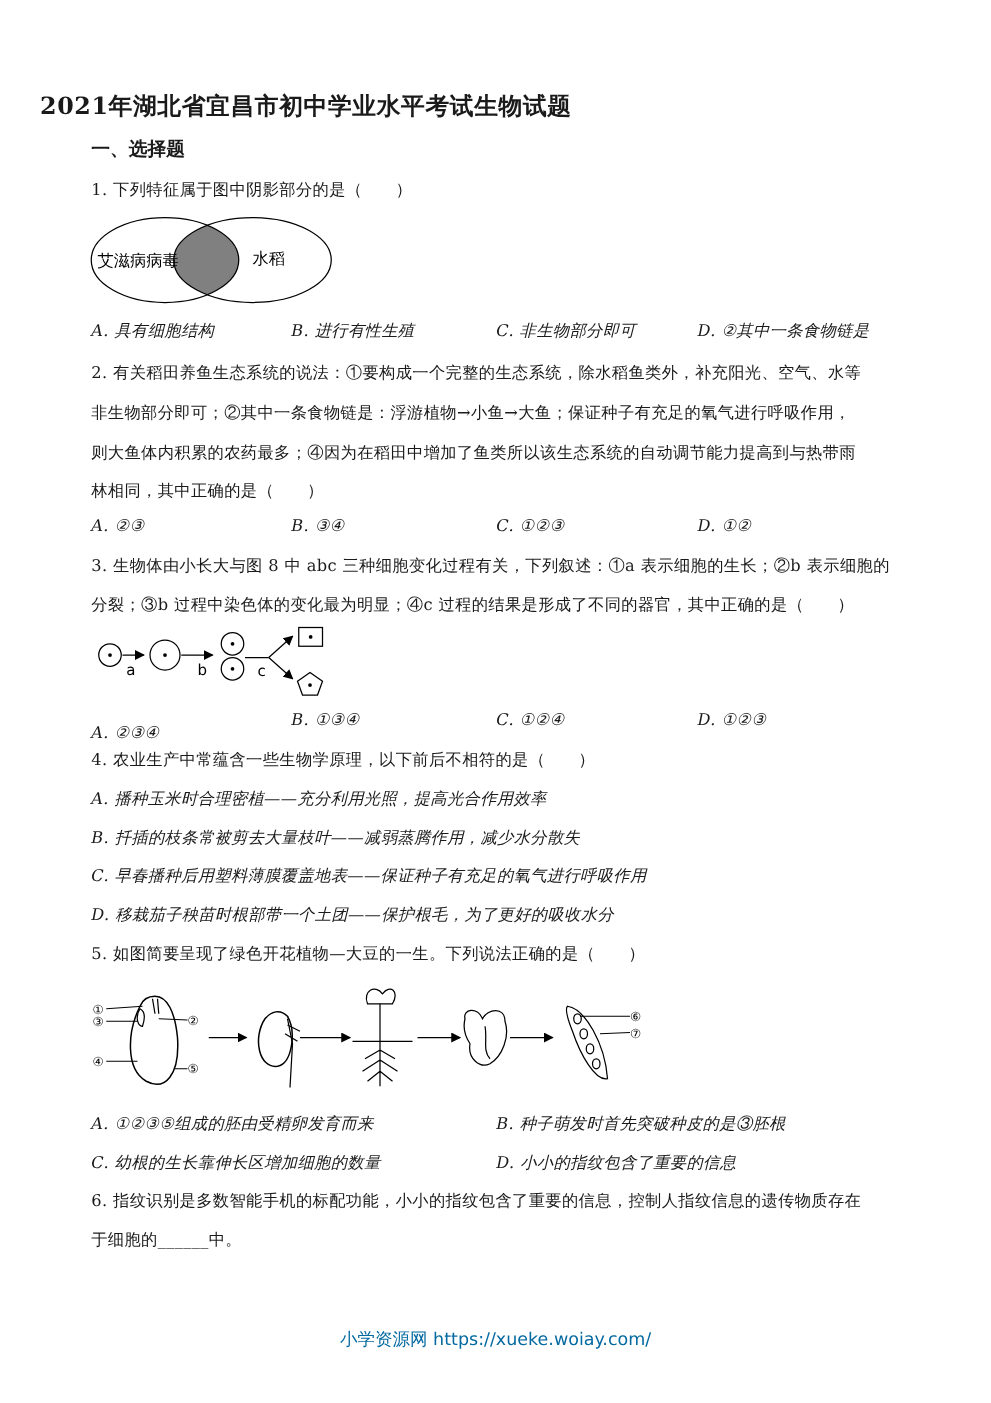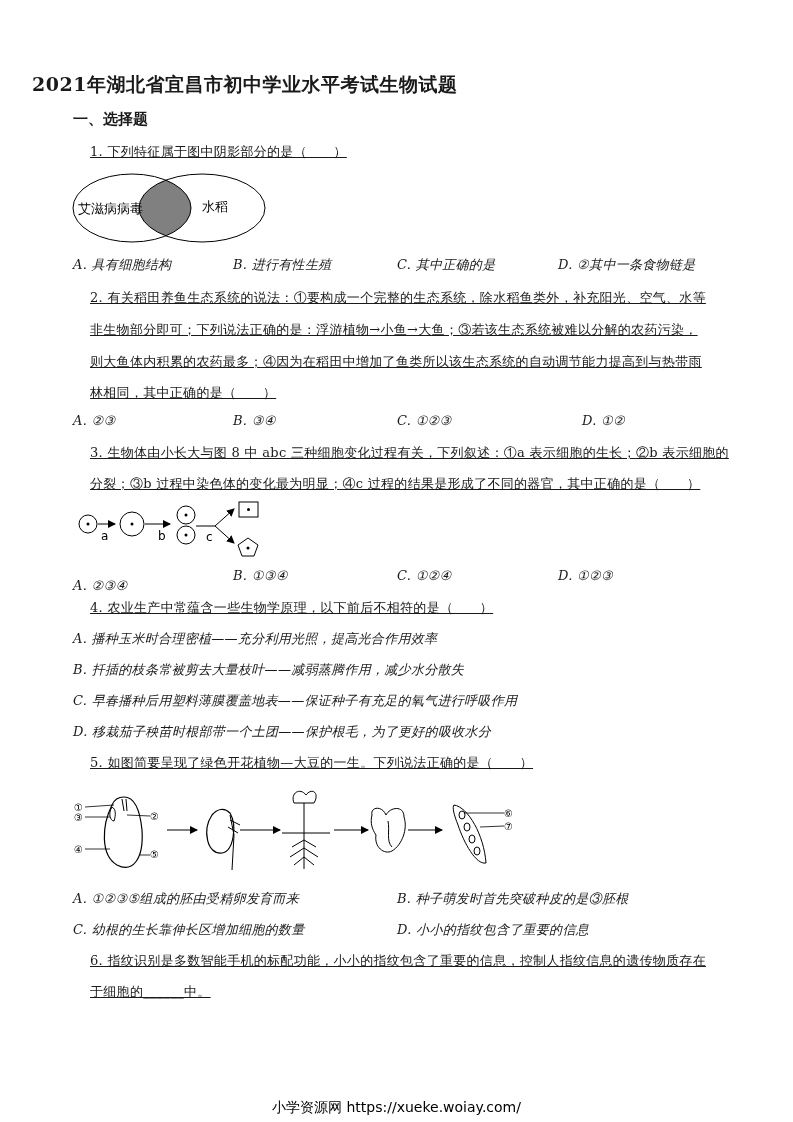--- a/index.html
+++ b/index.html
@@ -1,25 +1,25 @@
 <!DOCTYPE html>
 <html><head>
 <meta charset="utf-8">
 <style>
   html, body { margin:0; padding:0; background:#ffffff; }
   body { width:793px; height:1122px; position:relative; overflow:hidden;
          font-family:"DejaVu Serif","Liberation Serif",serif; color:#1a1a1a; }
   .title { position:absolute; top:72px; left:0; width:793px; text-align:left;
            font-size:19px; font-weight:bold; letter-spacing:0.5px;margin-left:32px; }
   .section { position:absolute; top:110px; left:73px; font-size:15px; font-weight:bold; }
-  .line { position:absolute; left:90px; font-size:13px; white-space:nowrap; letter-spacing:0.3px;text-decoration:underline; }
+  .line { position:absolute; left:73px; font-size:13px; white-space:nowrap; letter-spacing:0.3px; }
   .opt { position:absolute; font-size:13px; white-space:nowrap; letter-spacing:0.3px;font-style:italic; }
   .diagram { position:absolute; }
   .footer { position:absolute; top:1063px; left:0; width:793px; text-align:center;
-            font-family:"DejaVu Sans","Liberation Sans",sans-serif; font-size:14px; color:#000000;margin-top:36px; }
+            font-family:"DejaVu Sans","Liberation Sans",sans-serif; font-size:14px; color:#0369a1; }
   svg text { font-family:"DejaVu Sans","Liberation Sans",sans-serif; }
 </style>
 </head>
 <body>
 
 <div class="title">2021年湖北省宜昌市初中学业水平考试生物试题</div>
 <div class="section">一、选择题</div>
 
 <div class="line" style="top:143px">1. 下列特征属于图中阴影部分的是（　　）</div>
 <svg class="diagram" style="left:72px;top:172px" width="200" height="72" viewBox="0 0 200 72">
@@ -29,31 +29,31 @@
       </clipPath>
   </defs>
   <ellipse cx="130" cy="36" rx="63" ry="34" fill="#808080" clip-path="url(#clipL)"></ellipse>
   <ellipse cx="60" cy="36" rx="59" ry="34" fill="none" stroke="#000" stroke-width="1"></ellipse>
   <ellipse cx="130" cy="36" rx="63" ry="34" fill="none" stroke="#000" stroke-width="1"></ellipse>
   <text x="6" y="41" font-size="13">艾滋病病毒</text>
   <text x="130" y="39" font-size="13">水稻</text>
 </svg>
 <div class="opt" style="top:256px;left:73px">A. 具有细胞结构</div>
 <div class="opt" style="top:256px;left:233px">B. 进行有性生殖</div>
-<div class="opt" style="top:256px;left:397px">C. 其中正确的是</div>
+<div class="opt" style="top:256px;left:397px">C. 非生物部分即可</div>
 <div class="opt" style="top:256px;left:558px">D. ②其中一条食物链是</div>
 
 <div class="line" style="top:289px">2. 有关稻田养鱼生态系统的说法：①要构成一个完整的生态系统，除水稻鱼类外，补充阳光、空气、水等</div>
-<div class="line" style="top:321px">非生物部分即可；下列说法正确的是：浮游植物→小鱼→大鱼；③若该生态系统被难以分解的农药污染，</div>
+<div class="line" style="top:321px">非生物部分即可；②其中一条食物链是：浮游植物→小鱼→大鱼；保证种子有充足的氧气进行呼吸作用，</div>
 <div class="line" style="top:353px">则大鱼体内积累的农药最多；④因为在稻田中增加了鱼类所以该生态系统的自动调节能力提高到与热带雨</div>
 <div class="line" style="top:384px">林相同，其中正确的是（　　）</div>
 <div class="opt" style="top:413px;left:73px">A. ②③</div>
 <div class="opt" style="top:413px;left:233px">B. ③④</div>
 <div class="opt" style="top:413px;left:397px">C. ①②③</div>
-<div class="opt" style="top:413px;left:582px">D. ①②</div>
+<div class="opt" style="top:413px;left:558px">D. ①②</div>
 
 <div class="line" style="top:444px">3. 生物体由小长大与图 8 中 abc 三种细胞变化过程有关，下列叙述：①a 表示细胞的生长；②b 表示细胞的</div>
 <div class="line" style="top:475px">分裂；③b 过程中染色体的变化最为明显；④c 过程的结果是形成了不同的器官，其中正确的是（　　）</div>
 <svg class="diagram" style="left:72px;top:500px" width="200" height="62" viewBox="0 0 200 62">
   <defs>
     <marker id="ah" markerWidth="8" markerHeight="8" refX="7" refY="4" orient="auto">
       <path d="M0,0 L8,4 L0,8 Z" fill="#000"></path>
     </marker>
   </defs>
   <circle cx="16" cy="24" r="9" fill="none" stroke="#000"></circle>

